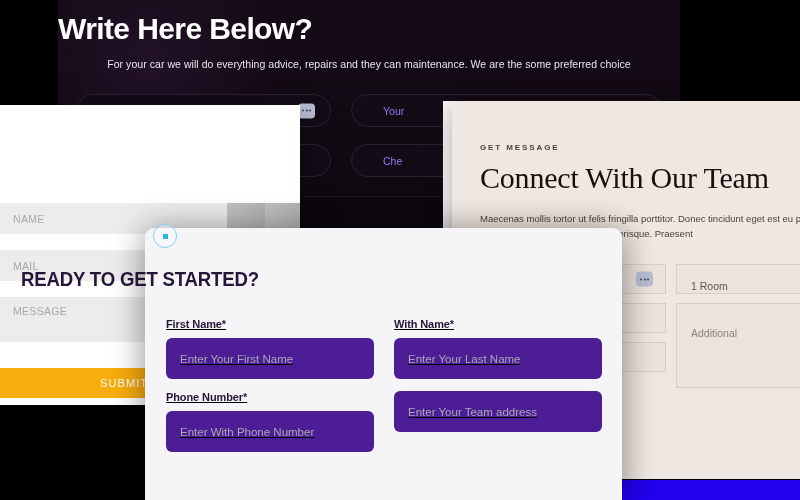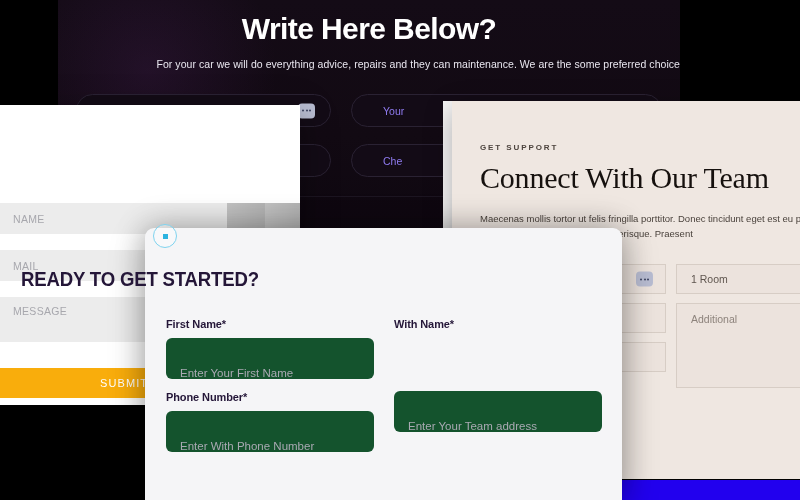--- a/index.html
+++ b/index.html
@@ -17,25 +17,25 @@
     background:linear-gradient(180deg,#140b16 0%,#120a13 55%,#0e0710 100%);
     overflow:hidden;
   }
   .dark-panel .glow{
     position:absolute;left:-40px;top:-60px;width:260px;height:260px;
     border-radius:50%;
     background:radial-gradient(circle,rgba(90,40,110,.22) 0%,rgba(0,0,0,0) 70%);
     pointer-events:none;
   }
   .hero-title{
-    position:absolute;left:0;right:0;top:12px;text-align:center;
+    position:absolute;left:0;right:0;top:12px;
     color:#ffffff;font-size:30px;font-weight:700;letter-spacing:-.6px;
   }
   .hero-sub{
-    position:absolute;left:0;right:0;top:58px;text-align:right;
+    position:absolute;left:0;right:0;top:58px;text-align:center;
     color:#e9e6ef;font-size:10.5px;font-weight:400;letter-spacing:.05px;
   }
   .hero-form{position:absolute;left:18px;right:18px;top:94px;}
   .pill-row{display:flex;gap:20px;margin-bottom:17px;}
   .pill{
     flex:1;height:33px;border:1px solid #2a2233;border-radius:17px;
     background:#130b16;position:relative;display:flex;align-items:center;
     box-sizing:border-box;
   }
   .pill.short{flex:0 0 255px;}
@@ -104,21 +104,21 @@
   }
   .bp-form{position:absolute;left:14px;top:163px;right:-14px;}
   .bp-row{display:flex;gap:10px;margin-bottom:9px;}
   .bp-in{
     height:30px;border:1px solid #d7cdc5;background:#ece3dd;box-sizing:border-box;
     display:flex;align-items:center;position:relative;
   }
   .bp-in.wide{flex:0 0 200px;}
   .bp-in.side{flex:0 0 140px;padding-left:14px;}
   .bp-in.tall{height:85px;align-items:flex-start;padding-top:9px;}
-  .bp-in span{color:#5f564f;font-size:10.5px;white-space:nowrap;}
+  .bp-in span{color:#5f564f;font-size:10.5px;white-space:nowrap;margin-top:14px;}
   .bp-in.ph span{color:#8d837c;}
   .bp-chip{
     position:absolute;right:12px;top:50%;transform:translateY(-50%);
     width:17px;height:15px;border-radius:4px;background:#b9bdd2;
     display:flex;align-items:center;justify-content:center;gap:1.5px;
   }
   .bp-chip i{width:2px;height:2px;border-radius:50%;background:#3c4360;display:block;}
   .blue-strip{
     position:absolute;left:455px;top:480px;width:345px;height:20px;background:#2200ee;
   }
@@ -132,27 +132,27 @@
     background:#f5f5f7;border-radius:9px 9px 0 0;
     box-shadow:0 -4px 30px rgba(0,0,0,.22), 0 10px 36px rgba(0,0,0,.26);
     overflow:hidden;
   }
   .modal-title{
     position:absolute;left:21px;top:268px;color:#241638;
     font-size:20px;font-weight:800;letter-spacing:-.2px;
     font-stretch:condensed;transform:scaleX(.93);transform-origin:left center;
   }
   .m-grid{position:absolute;left:166px;top:318px;width:460px;}
-  .m-row{display:flex;gap:20px;margin-bottom:12px;}
+  .m-row{display:flex;gap:20px;margin-bottom:12px;text-decoration:underline;}
   .m-col{flex:0 0 208px;}
   .m-label{
     color:#241638;font-size:11px;font-weight:700;margin-bottom:8px;letter-spacing:-.1px;
   }
   .m-input{
-    height:41px;background:#14532d;border-radius:6px;display:flex;align-items:flex-end;
+    height:41px;background:#4c1d95;border-radius:6px;display:flex;align-items:center;
     padding-left:14px;box-sizing:border-box;
   }
   .m-input span{color:#a9a9b2;font-size:11.5px;}
 
   
   .cursor-ring{
     position:absolute;left:153px;top:224px;width:22px;height:22px;border-radius:50%;
     border:1.5px solid #7fd3ef;background:rgba(255,255,255,.35);
     display:flex;align-items:center;justify-content:center;
   }
@@ -203,21 +203,21 @@
       <span>MESSAGE</span>
     </div>
     <div class="wc-submit">
       <span>SUBMIT</span>
     </div>
     <div class="wc-shadebar"></div>
   </div>
 
   <div class="beige-gutter"></div>
   <div class="beige-panel">
-    <div class="bp-eyebrow">GET SUPPORT</div>
+    <div class="bp-eyebrow">GET MESSAGE</div>
     <div class="bp-title">Connect With Our Team</div>
     <div class="bp-body">Maecenas mollis tortor ut felis fringilla porttitor. Donec tincidunt eget est eu pharetra. Vestibulum, vitae auctor orci scelerisque. Praesent</div>
 
     <div class="bp-form">
       <div class="bp-row">
         <div class="bp-in wide">
           <div class="bp-chip">
               <i></i>
               <i></i>
               <i></i>
@@ -247,20 +247,23 @@
   <div class="m-grid">
     <div class="m-row">
       <div class="m-col">
         <div class="m-label">First Name*</div>
         <div class="m-input">
           <span>Enter Your First Name</span>
         </div>
       </div>
       <div class="m-col">
         <div class="m-label">With Name*</div>
+        <div class="m-input">
+          <span>Enter Your Last Name</span>
+        </div>
       </div>
     </div>
     <div class="m-row">
       <div class="m-col">
         <div class="m-label">Phone Number*</div>
         <div class="m-input">
           <span>Enter With Phone Number</span>
         </div>
       </div>
       <div class="m-col">

